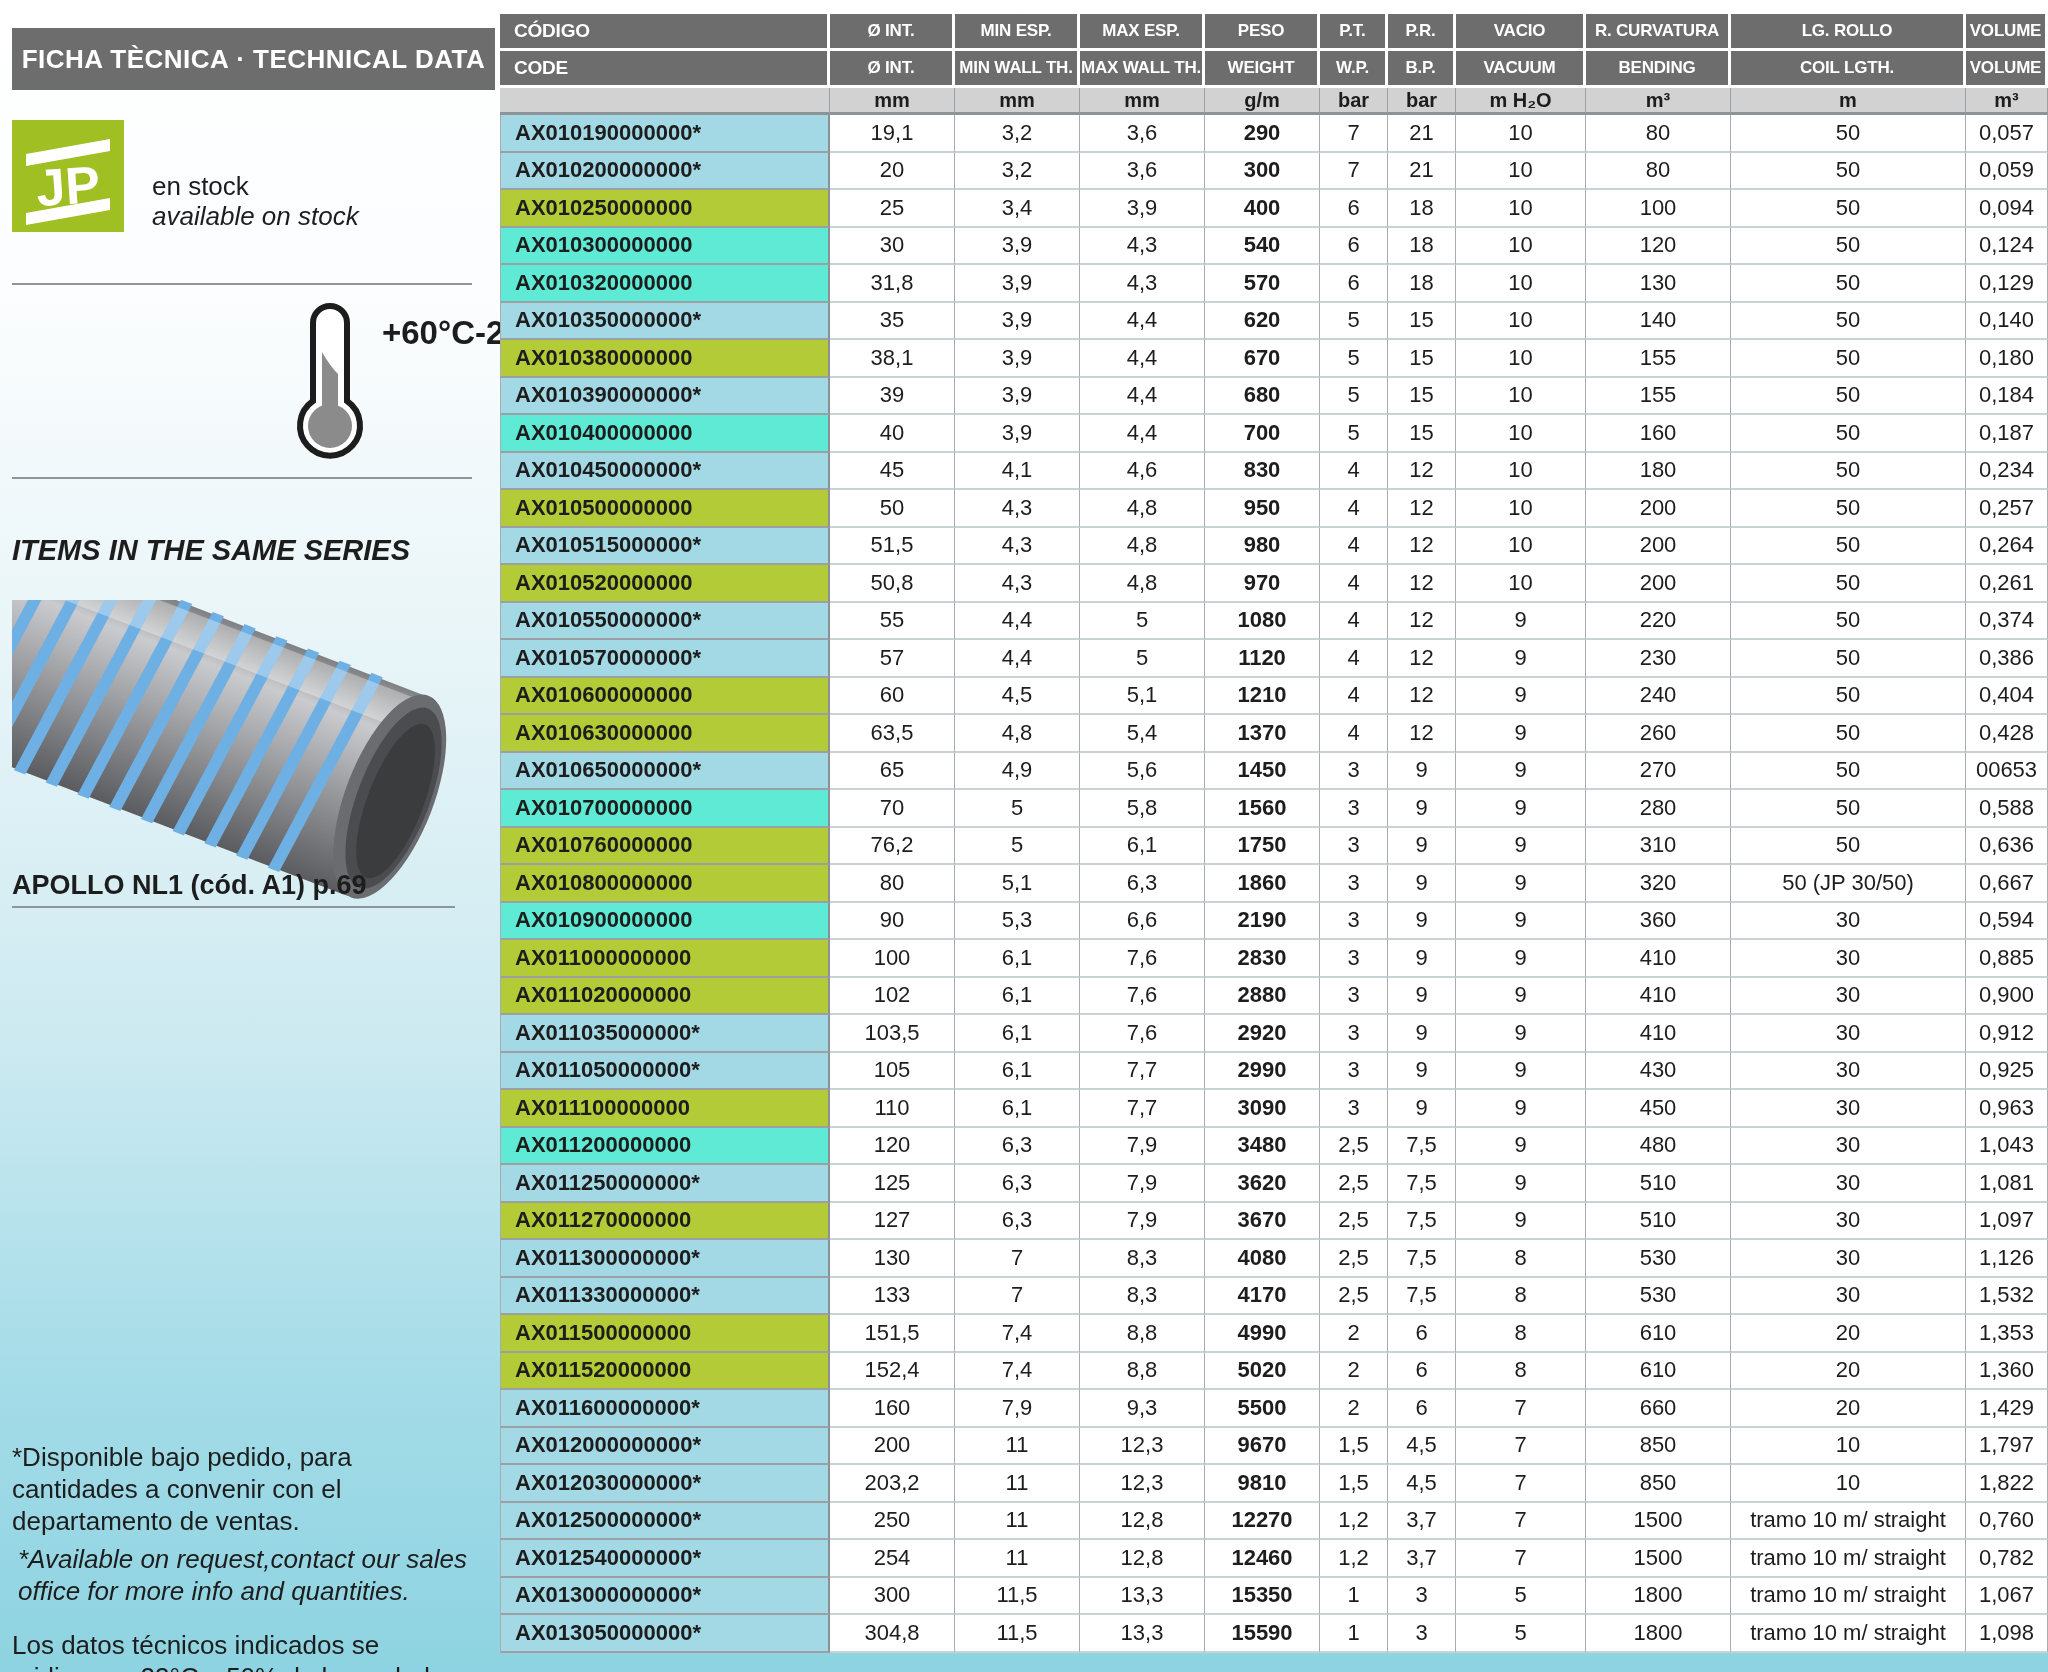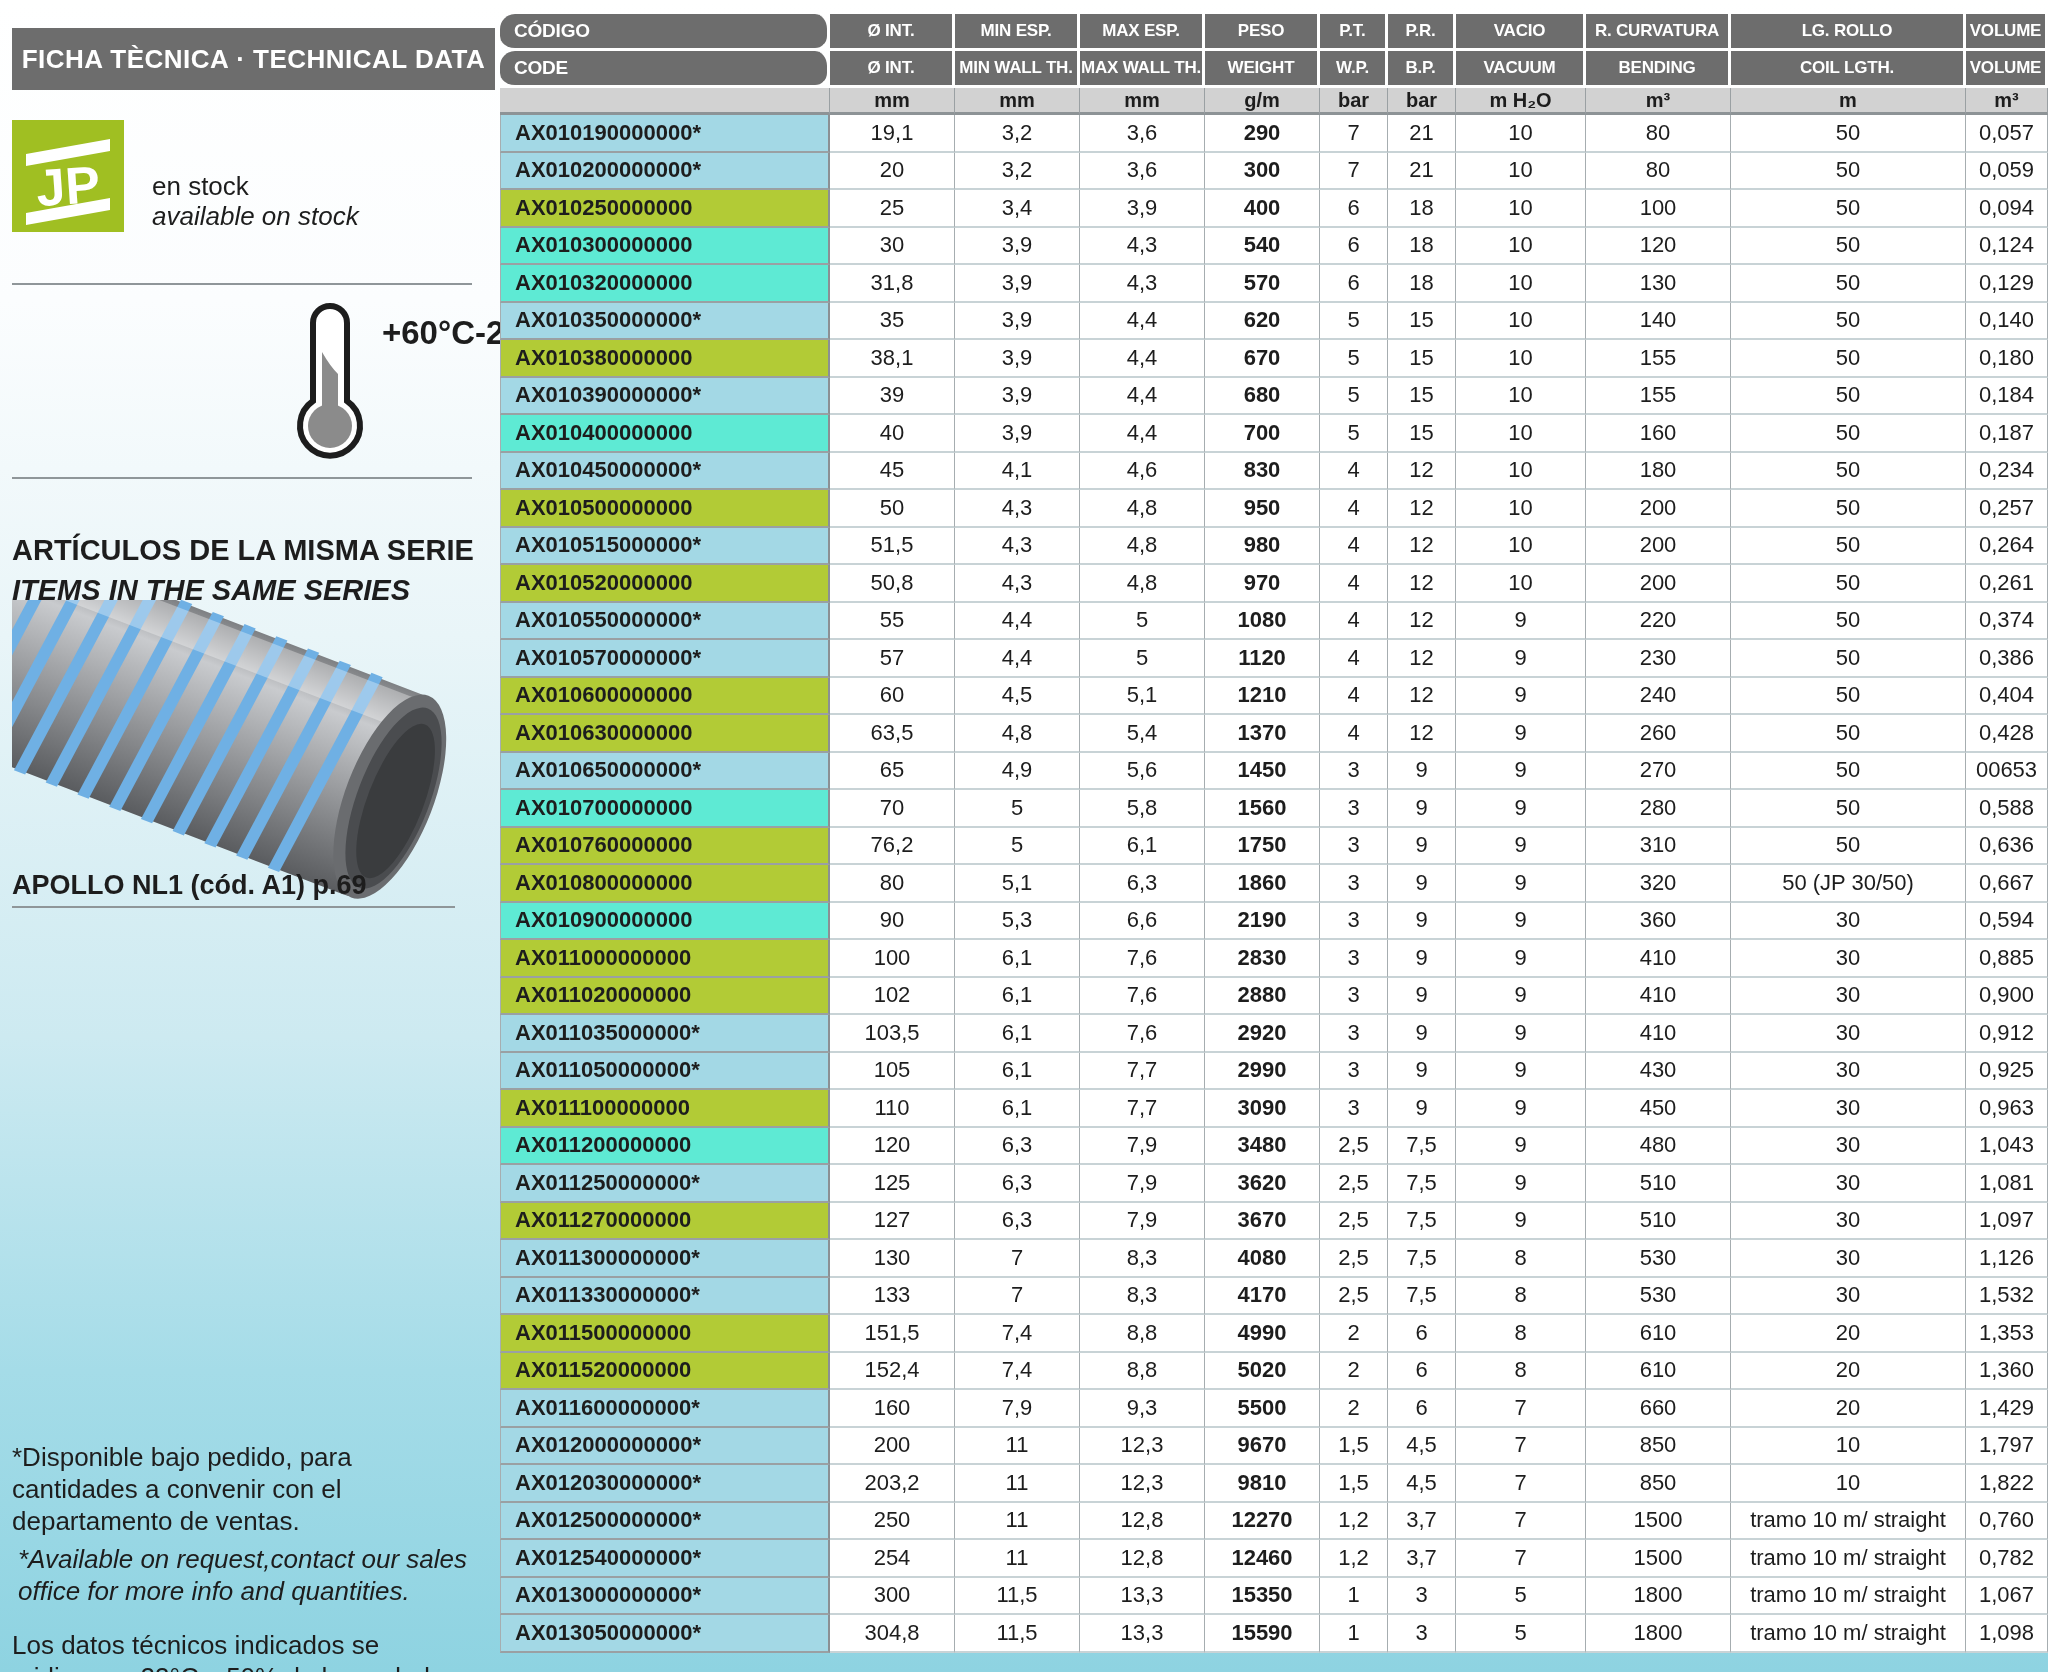--- a/index.html
+++ b/index.html
@@ -44,21 +44,21 @@
     position:absolute; left:500px; top:14px; width:1548px;
     --cols:330px 125px 125px 125px 115px 68px 68px 130px 145px 235px 82px;
   }
   .hrow,.urow,.trow{ display:grid; grid-template-columns:var(--cols); }
   .hrow{ height:37px; }
   .hcell{
     background:var(--header-bg,#6d6d6d); color:#fff; font-weight:bold; font-size:17px; letter-spacing:-.2px;
     display:flex; align-items:center; justify-content:center; white-space:nowrap;
     border-right:3px solid #fff; border-bottom:3px solid #fff; overflow:hidden;
   }
-  .hcell.first{ justify-content:flex-start; padding-left:14px; font-size:19px;border-radius:15px; }
+  .hcell.first{ justify-content:flex-start; padding-left:14px; font-size:19px; }
   .urow{ height:27px; }
   .ucell{
     background:var(--units-bg,#d2d2d2); font-weight:bold; font-size:20px;
     display:flex; align-items:center; justify-content:center;
     border-right:1px solid #9aa0a3; border-bottom:3px solid #8d9396;
   }
   .trow{ height:37.5px; background:#fff; }
   .cell{
     font-size:22px; display:flex; align-items:center; justify-content:center;
     border-right:1px solid #a6adb0; border-bottom:2px solid #c8d3d6; background:#fff;
@@ -113,21 +113,20 @@
         <div class="thermo-labels">
           <span>+60°C</span>
           <span>-25°C</span>
         </div>
       </div>
     </div>
 
     <div class="rule rule2"></div>
 
     <div class="series-title">
-      <div>ARTÍCULOS DE LA MISMA SERIE</div>
       <div class="it">ITEMS IN THE SAME SERIES</div>
     </div>
 
     <div class="hose-wrap">
       <svg width="478" height="330" viewBox="0 0 478 330">
         <defs>
           <linearGradient id="tube" x1="0" y1="0" x2="0" y2="1">
             <stop offset="0" stop-color="#7e8083"></stop>
             <stop offset="0.22" stop-color="#c9cbce"></stop>
             <stop offset="0.55" stop-color="#9a9c9f"></stop>

